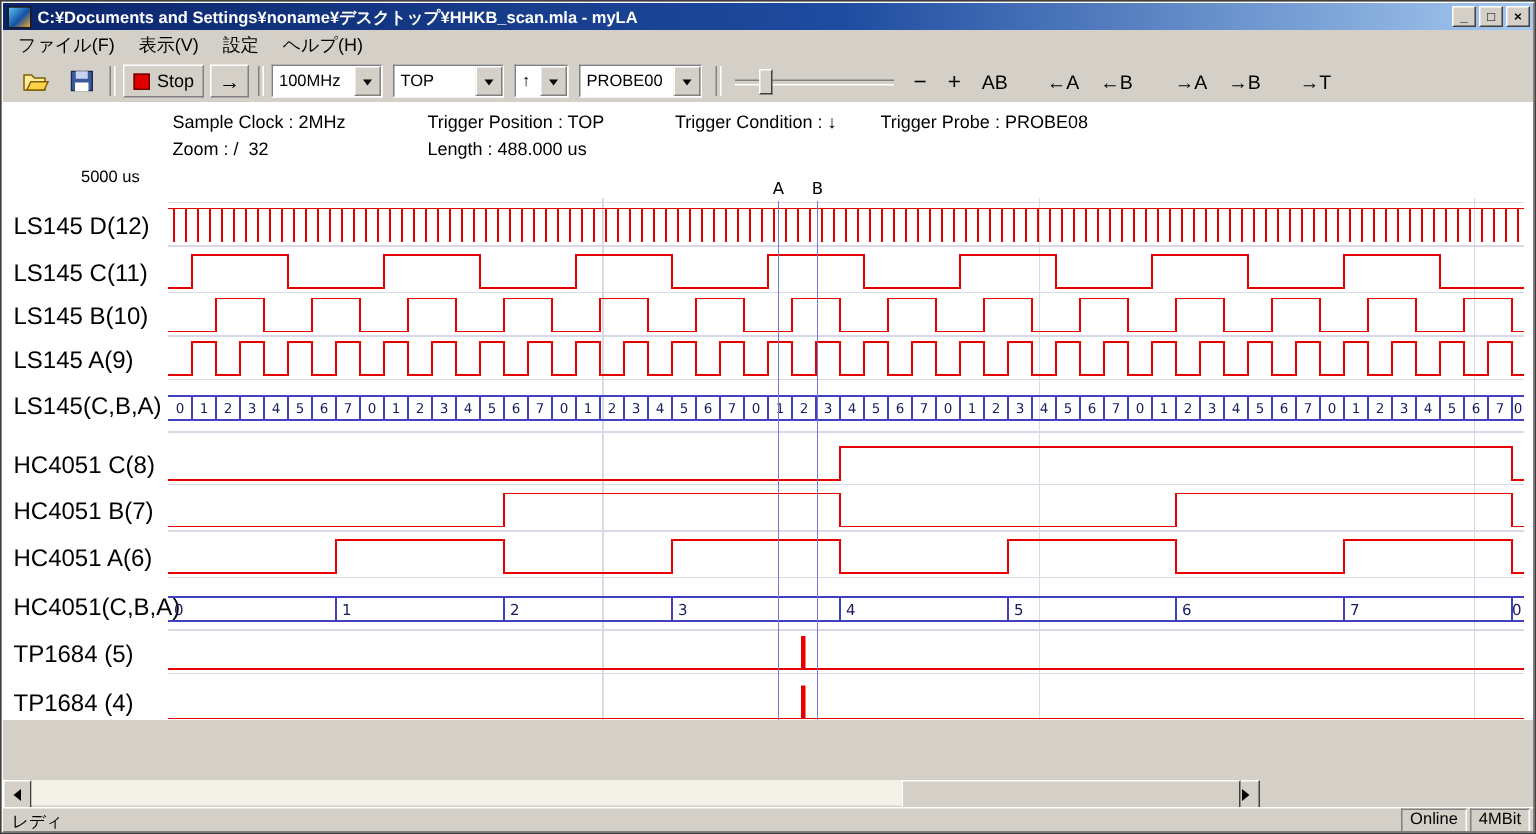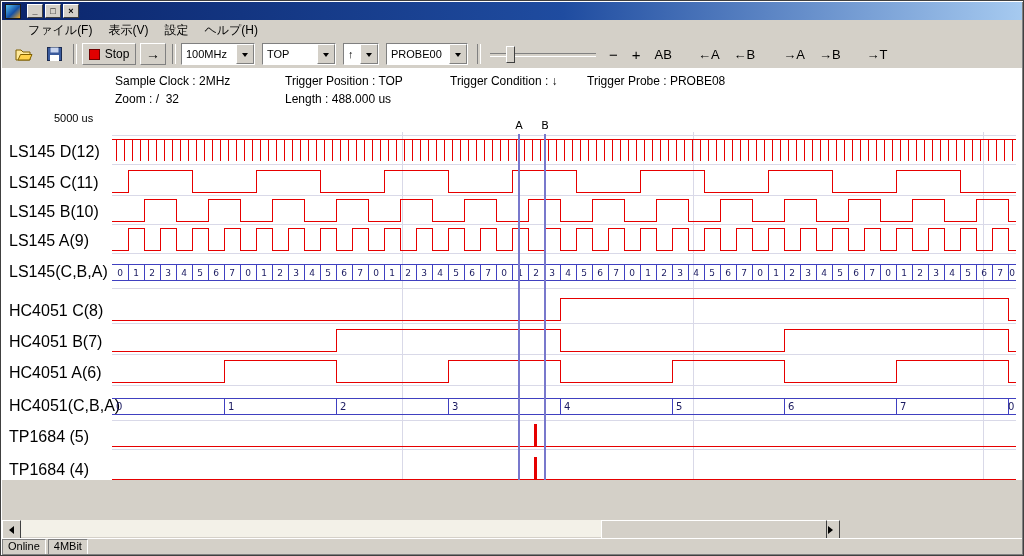--- a/index.html
+++ b/index.html
@@ -12,21 +12,21 @@
             background:linear-gradient(90deg,#0a246a 0%,#1f4ca0 55%,#a6caf0 100%);
             display:flex;align-items:center;padding:0 2px;z-index:5}
   .app-icon{width:14px;height:13px;margin:0 4px 0 1px;border:1px solid #1a1a1a;
             background:linear-gradient(135deg,#58c4f0,#1450a8 55%,#f0a820)}
   .title-text{flex:1;color:#fff;font-size:11px;font-weight:bold;white-space:nowrap;overflow:hidden}
   .win-btn{width:16px;height:14px;margin-left:2px;background:#d4d0c8;border:1px solid;
            border-color:#fff #404040 #404040 #fff;font-size:9px;line-height:11px;text-align:center;
            font-weight:bold;padding:0;font-family:inherit}
   
   .menubar{position:absolute;left:2px;top:20px;right:2px;height:20px;background:#d4d0c8;
-           display:flex;align-items:center;padding-left:18px}
+           display:flex;align-items:center;padding-left:2px}
   .menu-item{font-size:12px;padding:2px 8px}
   
   .toolbar{position:absolute;left:2px;top:40px;right:2px;height:28px;background:#d4d0c8;
            display:flex;align-items:center;padding-left:8px;border-bottom:1px solid #be185d}
   .toolbar>*{margin-right:4px}
   .tbtn{height:22px;display:flex;align-items:center;justify-content:center;background:#d4d0c8;
         border:1px solid #d4d0c8;font-size:12px;padding:0 4px;font-family:inherit}
   .raised{border:1px solid;border-color:#fff #808080 #808080 #fff}
   .flat{border:1px solid transparent;font-size:13px}
   .sep{width:2px;height:20px;margin:0 5px 0 2px;border-left:1px solid #808080;border-right:1px solid #fff}
@@ -66,20 +66,21 @@
   .status-panel{height:14px;line-height:13px;padding:0 5px;margin-right:2px;border:1px solid;
                 border-color:#808080 #fff #fff #808080}
 </style>
 </head>
 <body>
 
 <div>
 
   <div class="titlebar">
     <div class="app-icon"></div>
+    <div class="title-text">C:¥Documents and Settings¥noname¥デスクトップ¥HHKB_scan.mla - myLA</div>
     <button class="win-btn">_</button>
     <button class="win-btn">□</button>
     <button class="win-btn">×</button>
   </div>
 
   <div class="menubar">
     <span class="menu-item">ファイル(F)</span>
     <span class="menu-item">表示(V)</span>
     <span class="menu-item">設定</span>
     <span class="menu-item">ヘルプ(H)</span>
@@ -450,18 +451,19 @@
       <div class="sb-track">
         <div class="sb-thumb"></div>
       </div>
       <div class="sb-btn">
         <span class="arr-right"></span>
       </div>
     </div>
   </div>
 
   <div class="statusbar">
+    <span class="status-text">レディ</span>
     <span class="status-panel">Online</span>
     <span class="status-panel">4MBit</span>
   </div>
 
   <div class="frame"></div>
 </div>
 
 </body></html>

